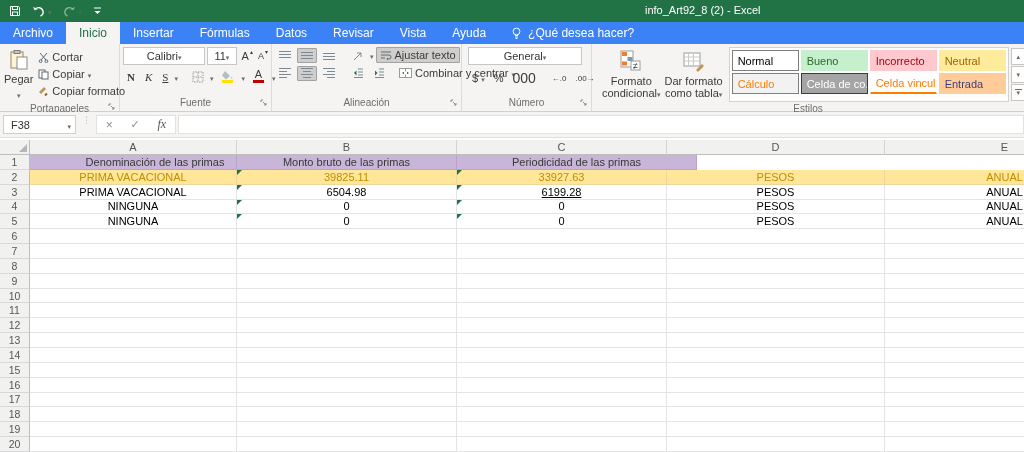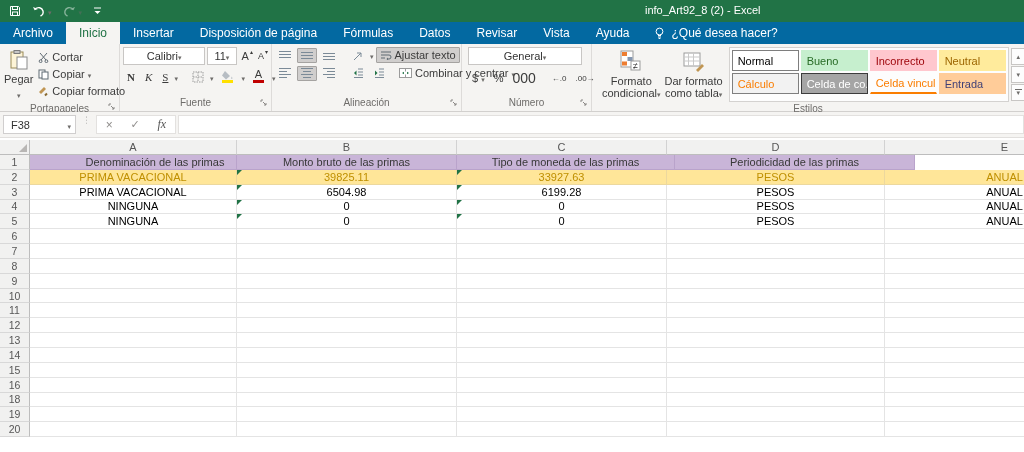--- a/index.html
+++ b/index.html
@@ -7,21 +7,21 @@
   body{font-family:"Liberation Sans",sans-serif;background:#fff;position:relative;font-size:11px;color:#3b3b3b}
 
   
   .titlebar{position:absolute;left:0;top:0;width:1024px;height:22px;background:#217346;color:#fff;display:flex;align-items:center}
   .qat{display:flex;align-items:center;gap:11px;padding-left:9px}
   .qbtn{display:flex;align-items:center;gap:3px;height:16px}
   .dim{opacity:.45}
   .title{position:absolute;left:645px;top:4px;font-size:11px;color:#fff;white-space:nowrap}
 
   
-  .tabrow{position:absolute;left:0;top:22px;width:1024px;height:22px;background:#0369a1;display:flex;align-items:stretch;color:#fff;font-size:12px}
+  .tabrow{position:absolute;left:0;top:22px;width:1024px;height:22px;background:#3b82f6;display:flex;align-items:stretch;color:#fff;font-size:12px}
   .tab{display:flex;align-items:center;padding:0 13px;cursor:default;white-space:nowrap}
   .tab.active{background:#f5f4f2;color:#217346}
   .search{display:flex;align-items:center;gap:6px;padding-left:12px}
 
   
   .ribbon{position:absolute;left:0;top:44px;width:1024px;height:68px;background:#f5f4f2;border-bottom:1px solid #d2d0ce;display:flex}
   .group{position:relative;height:67px;border-right:1px solid #dddbd9;display:flex;flex-direction:column;flex:0 0 auto}
   .gbody{flex:1;display:flex;padding:3px 3px 0}
   .glabel{height:15px;line-height:13px;text-align:center;font-size:10px;color:#6e6c6a;position:relative}
   .launch{position:absolute;right:2px;bottom:3px;width:9px;height:9px}
@@ -108,21 +108,20 @@
     </span>
   </div>
   <span class="title">info_Art92_8 (2) - Excel</span>
 </div>
 
 <div class="tabrow">
   <div id="tabs" style="display:flex">
       <div class="tab">Archivo</div>
       <div class="tab active">Inicio</div>
       <div class="tab">Insertar</div>
-      <div class="tab">Disposición de página</div>
       <div class="tab">Fórmulas</div>
       <div class="tab">Datos</div>
       <div class="tab">Revisar</div>
       <div class="tab">Vista</div>
       <div class="tab">Ayuda</div>
     </div>
   <div class="search">
     <svg width="11" height="13" viewBox="0 0 11 13">
         <circle cx="5.5" cy="4.5" r="3.4" fill="none" stroke="#fff"></circle>
         <path d="M4 8.5h3M4 10h3M4.6 11.5h1.8" stroke="#fff"></path>
@@ -423,23 +422,20 @@
       <div class="chcell" style="width: 240px;">E</div>
     </div>
     <div class="srow hdr">
       <div class="rn">1</div>
       <div class="cell" style="width: 207px; padding-left: 44px;">
         <span>Denominación de las primas</span>
       </div>
       <div class="cell" style="width: 220px;">
         <span>Monto bruto de las primas</span>
       </div>
-      <div class="cell" style="width: 218px;">
-        <span>Tipo de moneda de las primas</span>
-      </div>
       <div class="cell" style="width: 240px;">
         <span>Periodicidad de las primas</span>
       </div>
     </div>
     <div class="srow hl">
       <div class="rn">2</div>
       <div class="cell" style="width: 207px;">
         <span>PRIMA VACACIONAL</span>
       </div>
       <div class="cell" style="width: 220px;">
@@ -459,21 +455,21 @@
     </div>
     <div class="srow">
       <div class="rn">3</div>
       <div class="cell" style="width: 207px;">
         <span>PRIMA VACACIONAL</span>
       </div>
       <div class="cell" style="width: 220px;">
         <span>6504.98</span>
         <span class="tri"></span>
       </div>
-      <div class="cell" style="width: 210px;">
+      <div class="cell" style="width: 210px; text-decoration: underline;">
         <span>6199.28</span>
         <span class="tri"></span>
       </div>
       <div class="cell" style="width: 218px;">
         <span>PESOS</span>
       </div>
       <div class="cell" style="width: 240px;">
         <span>ANUAL</span>
       </div>
     </div>
@@ -599,20 +595,28 @@
     </div>
     <div class="srow">
       <div class="rn">16</div>
       <div class="cell" style="width: 207px;"></div>
       <div class="cell" style="width: 220px;"></div>
       <div class="cell" style="width: 210px;"></div>
       <div class="cell" style="width: 218px;"></div>
       <div class="cell" style="width: 240px;"></div>
     </div>
     <div class="srow">
+      <div class="rn">17</div>
+      <div class="cell" style="width: 207px;"></div>
+      <div class="cell" style="width: 220px;"></div>
+      <div class="cell" style="width: 210px;"></div>
+      <div class="cell" style="width: 218px;"></div>
+      <div class="cell" style="width: 240px;"></div>
+    </div>
+    <div class="srow">
       <div class="rn">18</div>
       <div class="cell" style="width: 207px;"></div>
       <div class="cell" style="width: 220px;"></div>
       <div class="cell" style="width: 210px;"></div>
       <div class="cell" style="width: 218px;"></div>
       <div class="cell" style="width: 240px;"></div>
     </div>
     <div class="srow">
       <div class="rn">19</div>
       <div class="cell" style="width: 207px;"></div>

